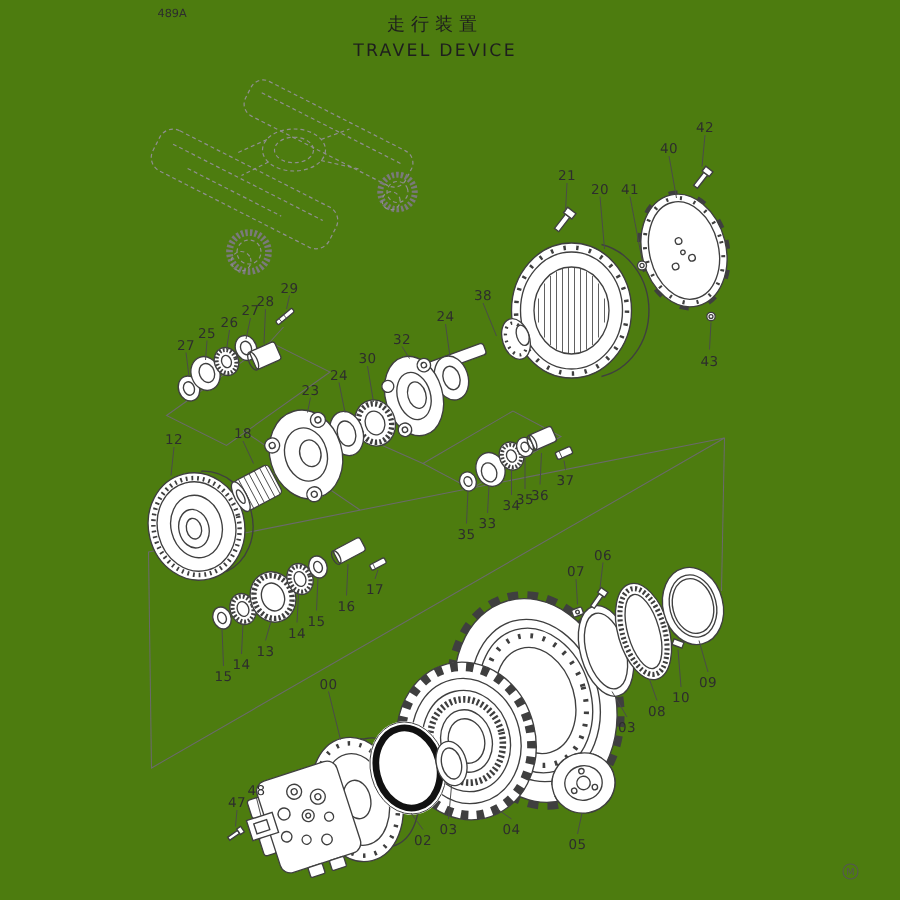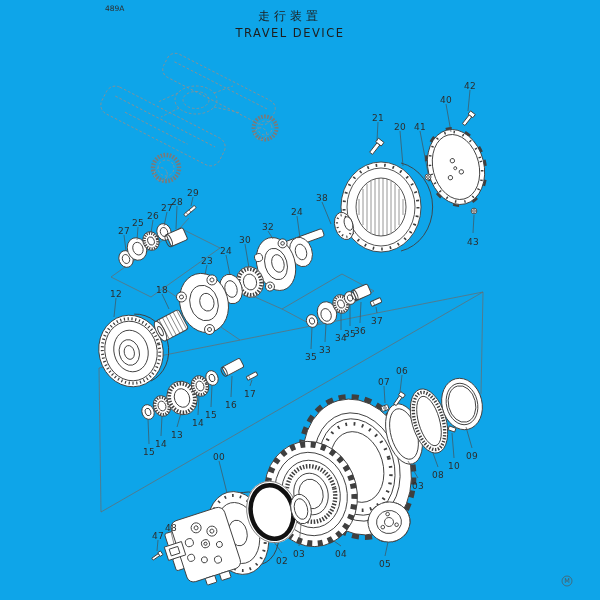--- a/index.html
+++ b/index.html
@@ -1,16 +1,16 @@
 <!DOCTYPE html>
 <html><head>
 <meta charset="utf-8">
 <style>
   html,body{margin:0;padding:0;background:#ffffff;}
-  .stage{position:relative;width:600px;height:600px;background:#0ea5e9;overflow:hidden;
+  .stage{position:relative;width:600px;height:600px;background:#4d7c0f;overflow:hidden;
          font-family:"DejaVu Sans",sans-serif;}
   svg{position:absolute;left:0;top:0;}
   .s   {fill:none;stroke:#3f3f3f;stroke-width:.9;}
   .sw  {fill:#ffffff;stroke:#3f3f3f;stroke-width:.9;}
   .teeth{fill:none;stroke:#3f3f3f;}
   .thin{fill:none;stroke:#3f3f3f;stroke-width:.55;}
   .cons{fill:none;stroke:#6a6a6a;stroke-width:.7;}
   .dsh {fill:none;stroke:#8f8f8f;stroke-width:.8;stroke-dasharray:2.6 2;}
   .ldr {stroke:#4a4a4a;stroke-width:.65;}
   .lbl {font-size:9px;fill:#2d2d2d;letter-spacing:.3px;}

